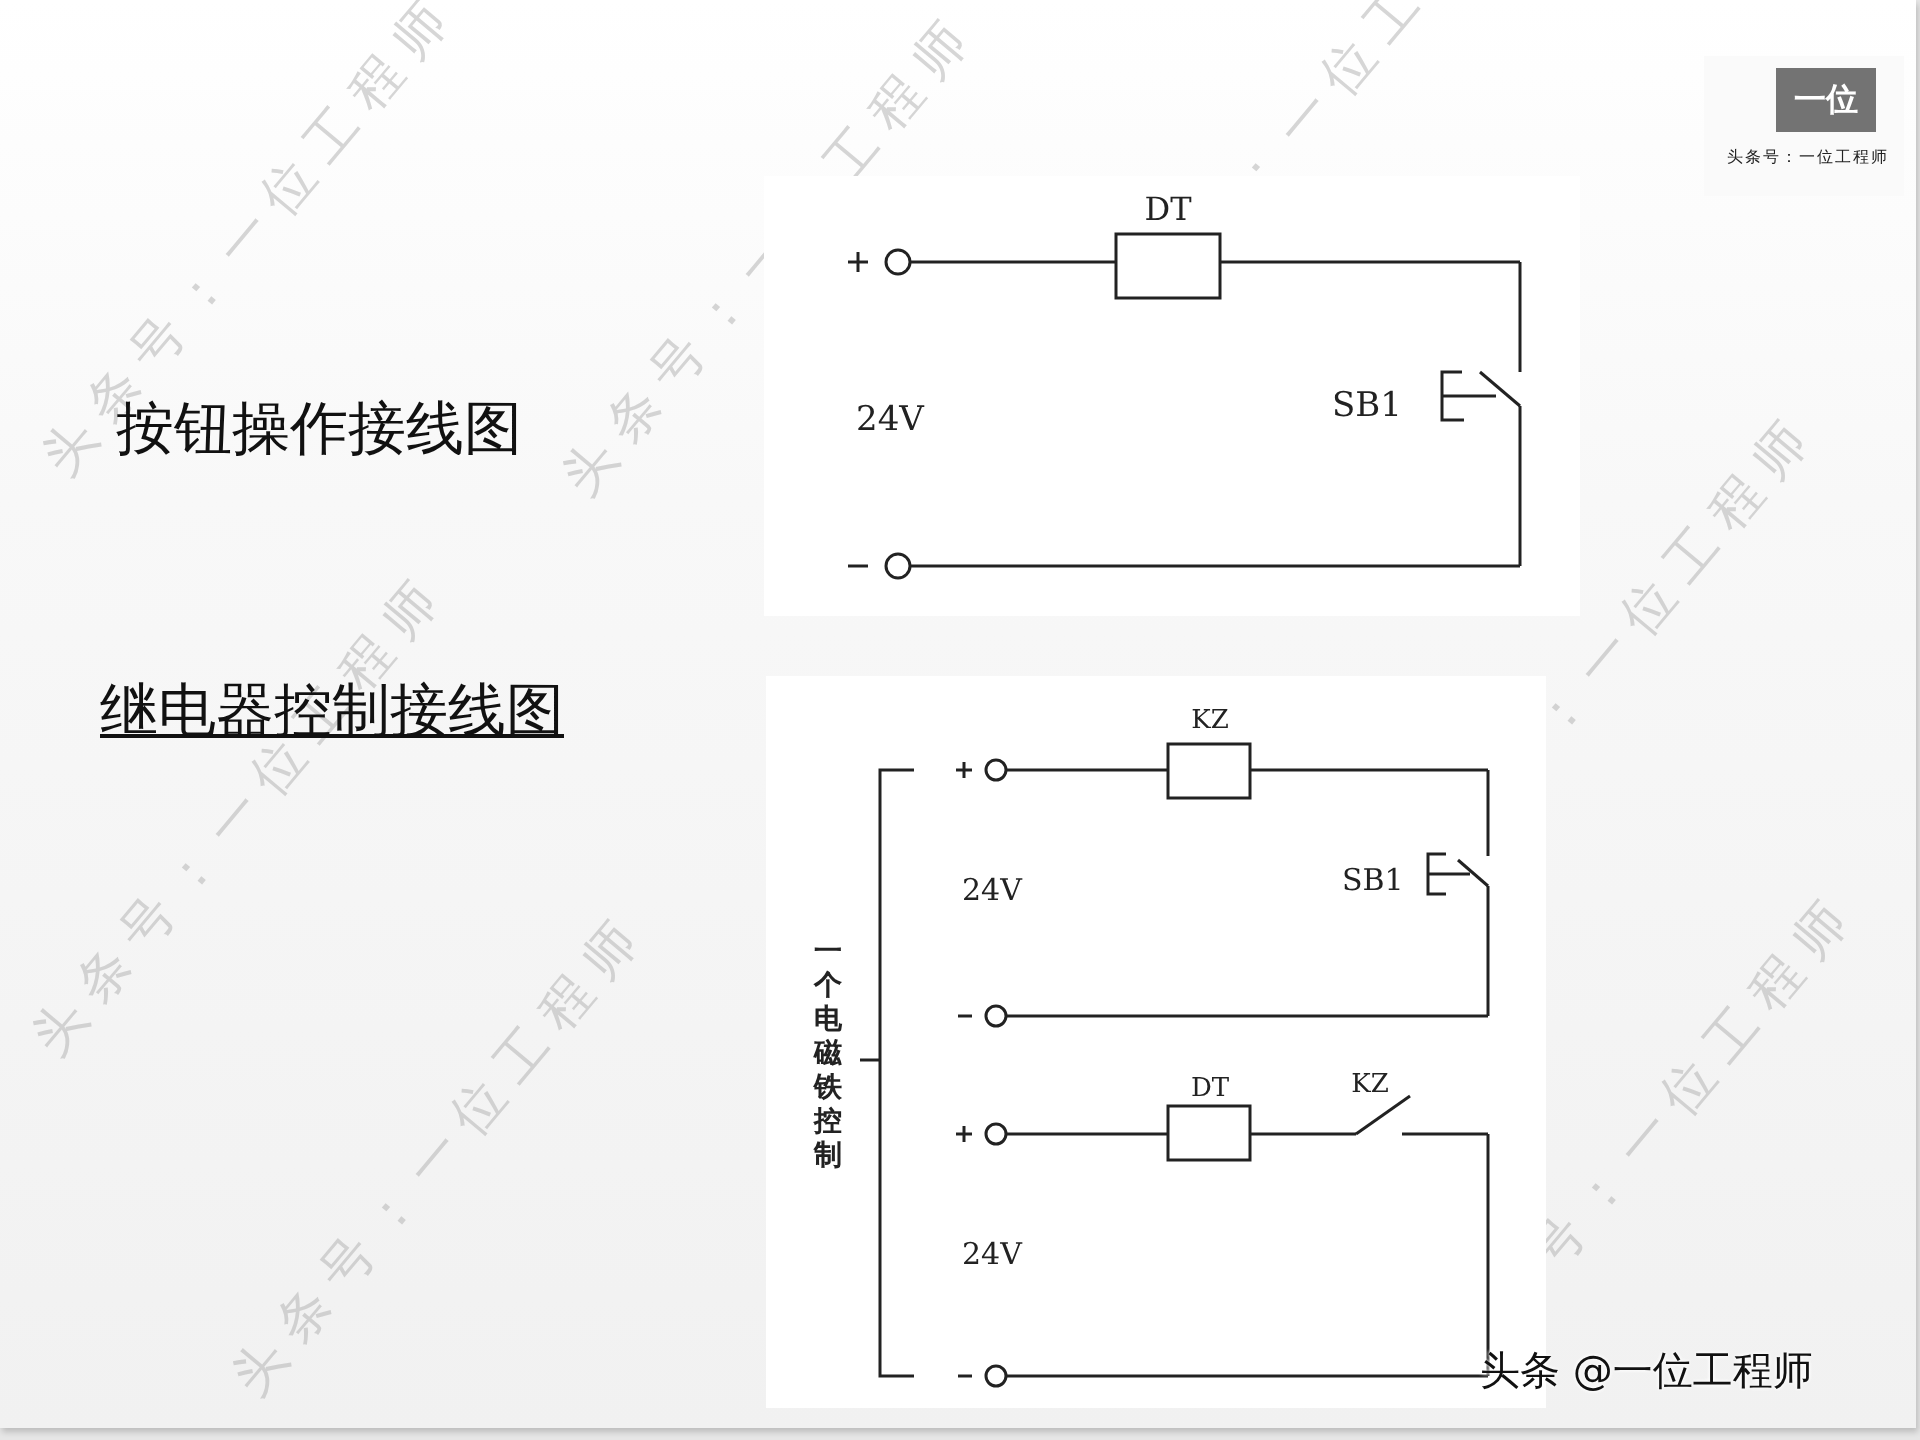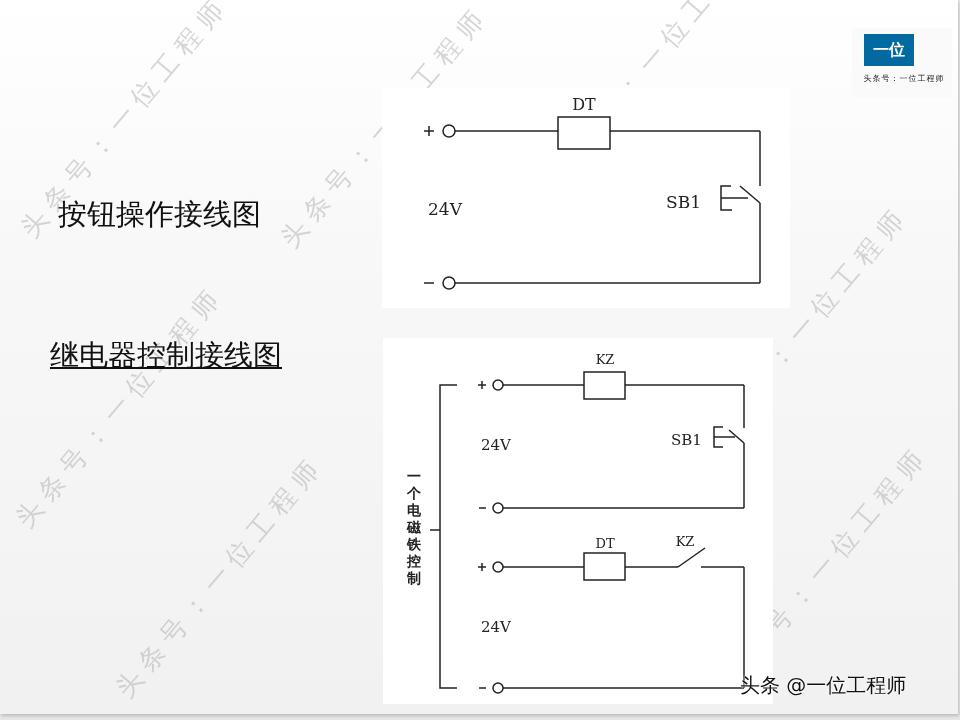--- a/index.html
+++ b/index.html
@@ -39,23 +39,23 @@
     .t-sub2 { left: 50px; top: 336px; font-size: 29px; text-decoration: underline; }
 
     .logo {
       position: absolute;
       left: 852px; top: 28px;
       width: 100px; height: 70px;
       background: #fafafa;
     }
     .logo-box {
       position: absolute;
-      left: 12px; top: 6px;
+      left: 36px; top: 6px;
       width: 50px; height: 32px;
-      background: #0369a1;
+      background: #737373;
       color: #fff;
       font-size: 16px;
       text-align: center;
       line-height: 32px;
       font-weight: bold;
     }
     .logo-caption {
       position: absolute;
       left: 4px; top: 45px;
       width: 96px;

